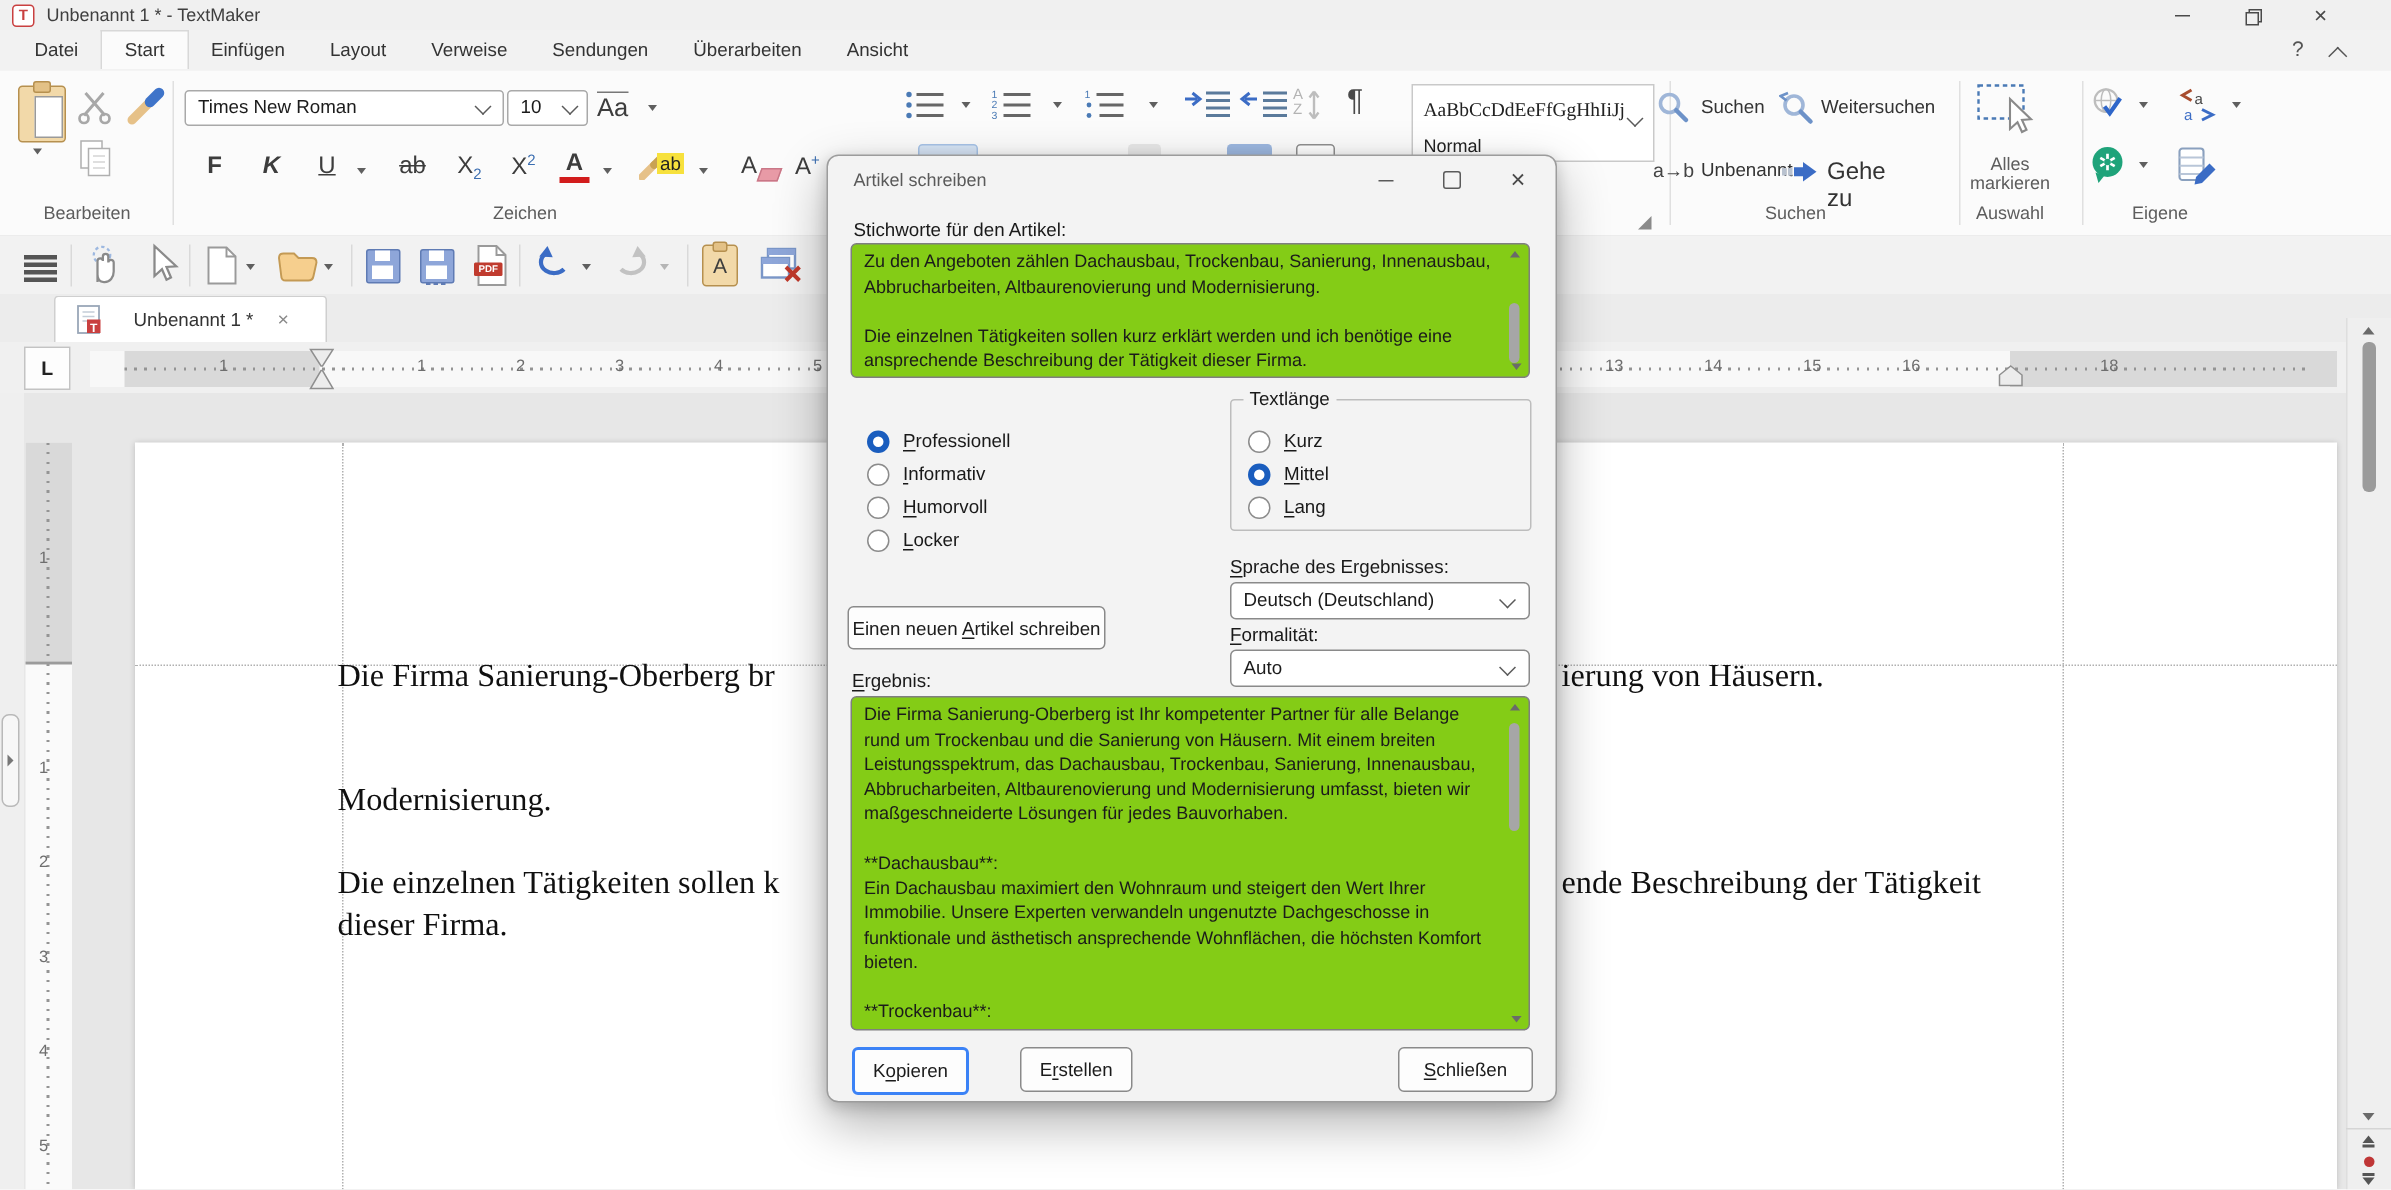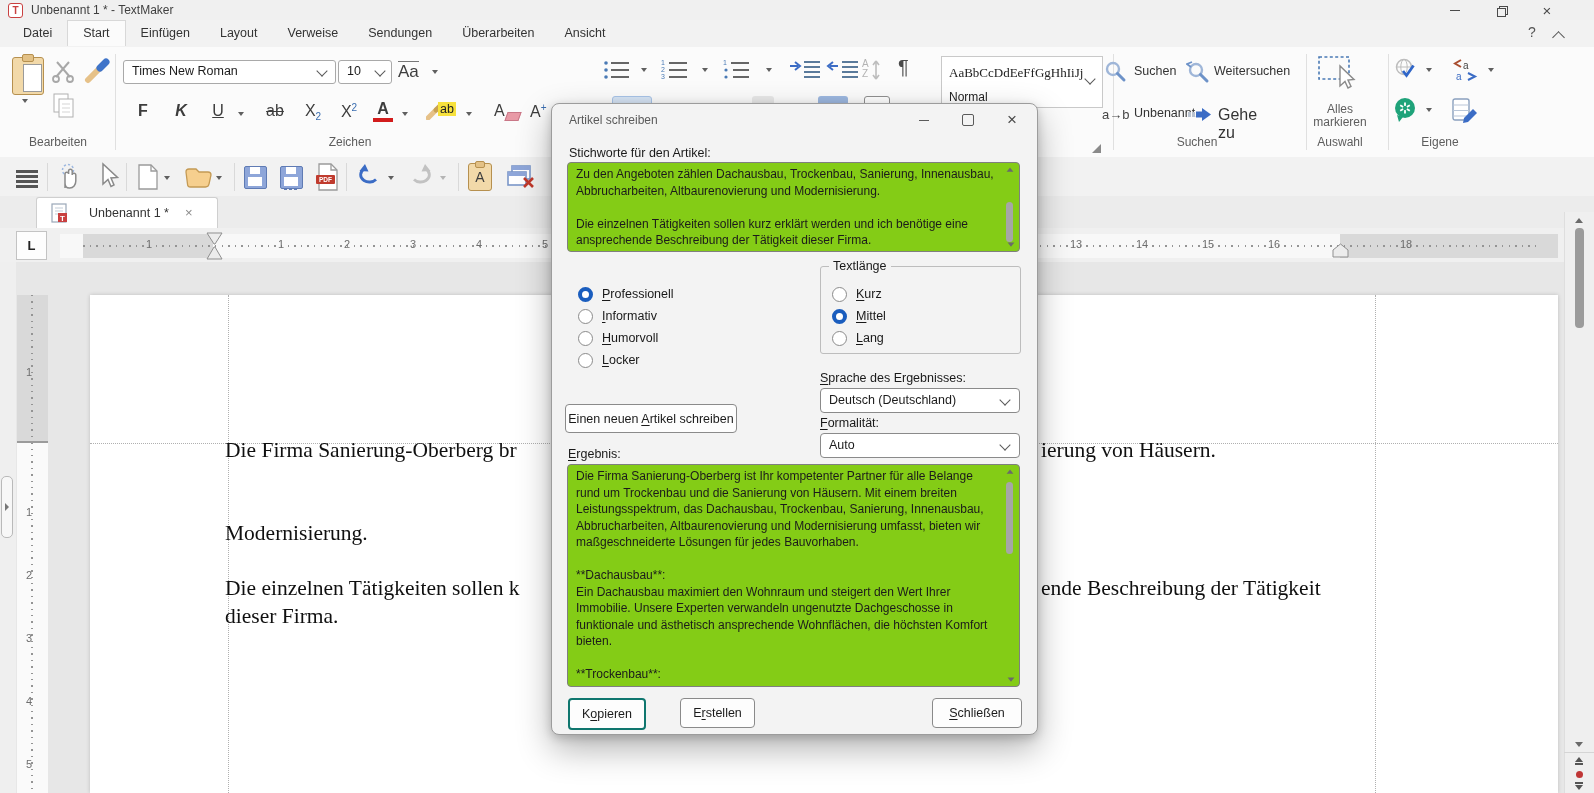--- a/index.html
+++ b/index.html
@@ -32,21 +32,21 @@
   .ta-sb{position:absolute;top:3px;bottom:3px;right:3px;width:12px}
   .sb-thumb{position:absolute;left:2px;width:7px;background:#a6a6a6;border-radius:4px}
   .fieldset{position:absolute;border:1px solid #bdbdbd;border-radius:3px}
   .legend{position:absolute;top:-8px;left:8px;background:#f3f3f3;padding:0 4px;font-size:12.5px;color:#191919}
   .radio{display:inline-block;width:13px;height:13px;border:1px solid #8b8b8b;border-radius:50%;background:#fff;vertical-align:middle}
   .radio.checked{width:7px;height:7px;border:4px solid #1a5dbe}
   .rrow{position:absolute;height:18px;display:flex;align-items:center;gap:9px}
   .rlabel{font-size:12.5px;color:#191919;white-space:nowrap}
   .btn{position:absolute;background:#fdfdfd;border:1px solid #8a8a8a;border-radius:4px;font-size:12.5px;color:#1b1b1b;
        display:flex;align-items:center;justify-content:center;white-space:nowrap}
-  .btn.default{border:2px solid #0f766e}
+  .btn.default{border:2px solid #3b82f6}
   .winbtn{position:absolute;display:flex;align-items:center;justify-content:center;color:#4a4a4a}
   .sliver{position:absolute;border-radius:3px 3px 0 0}
 </style>
 </head>
 <body>
 
 <div id="app">
 
   <div class="sec">
     <div class="abs" style="left:0;top:0;width:1594px;height:20px;background:#f0f0f0"></div>

